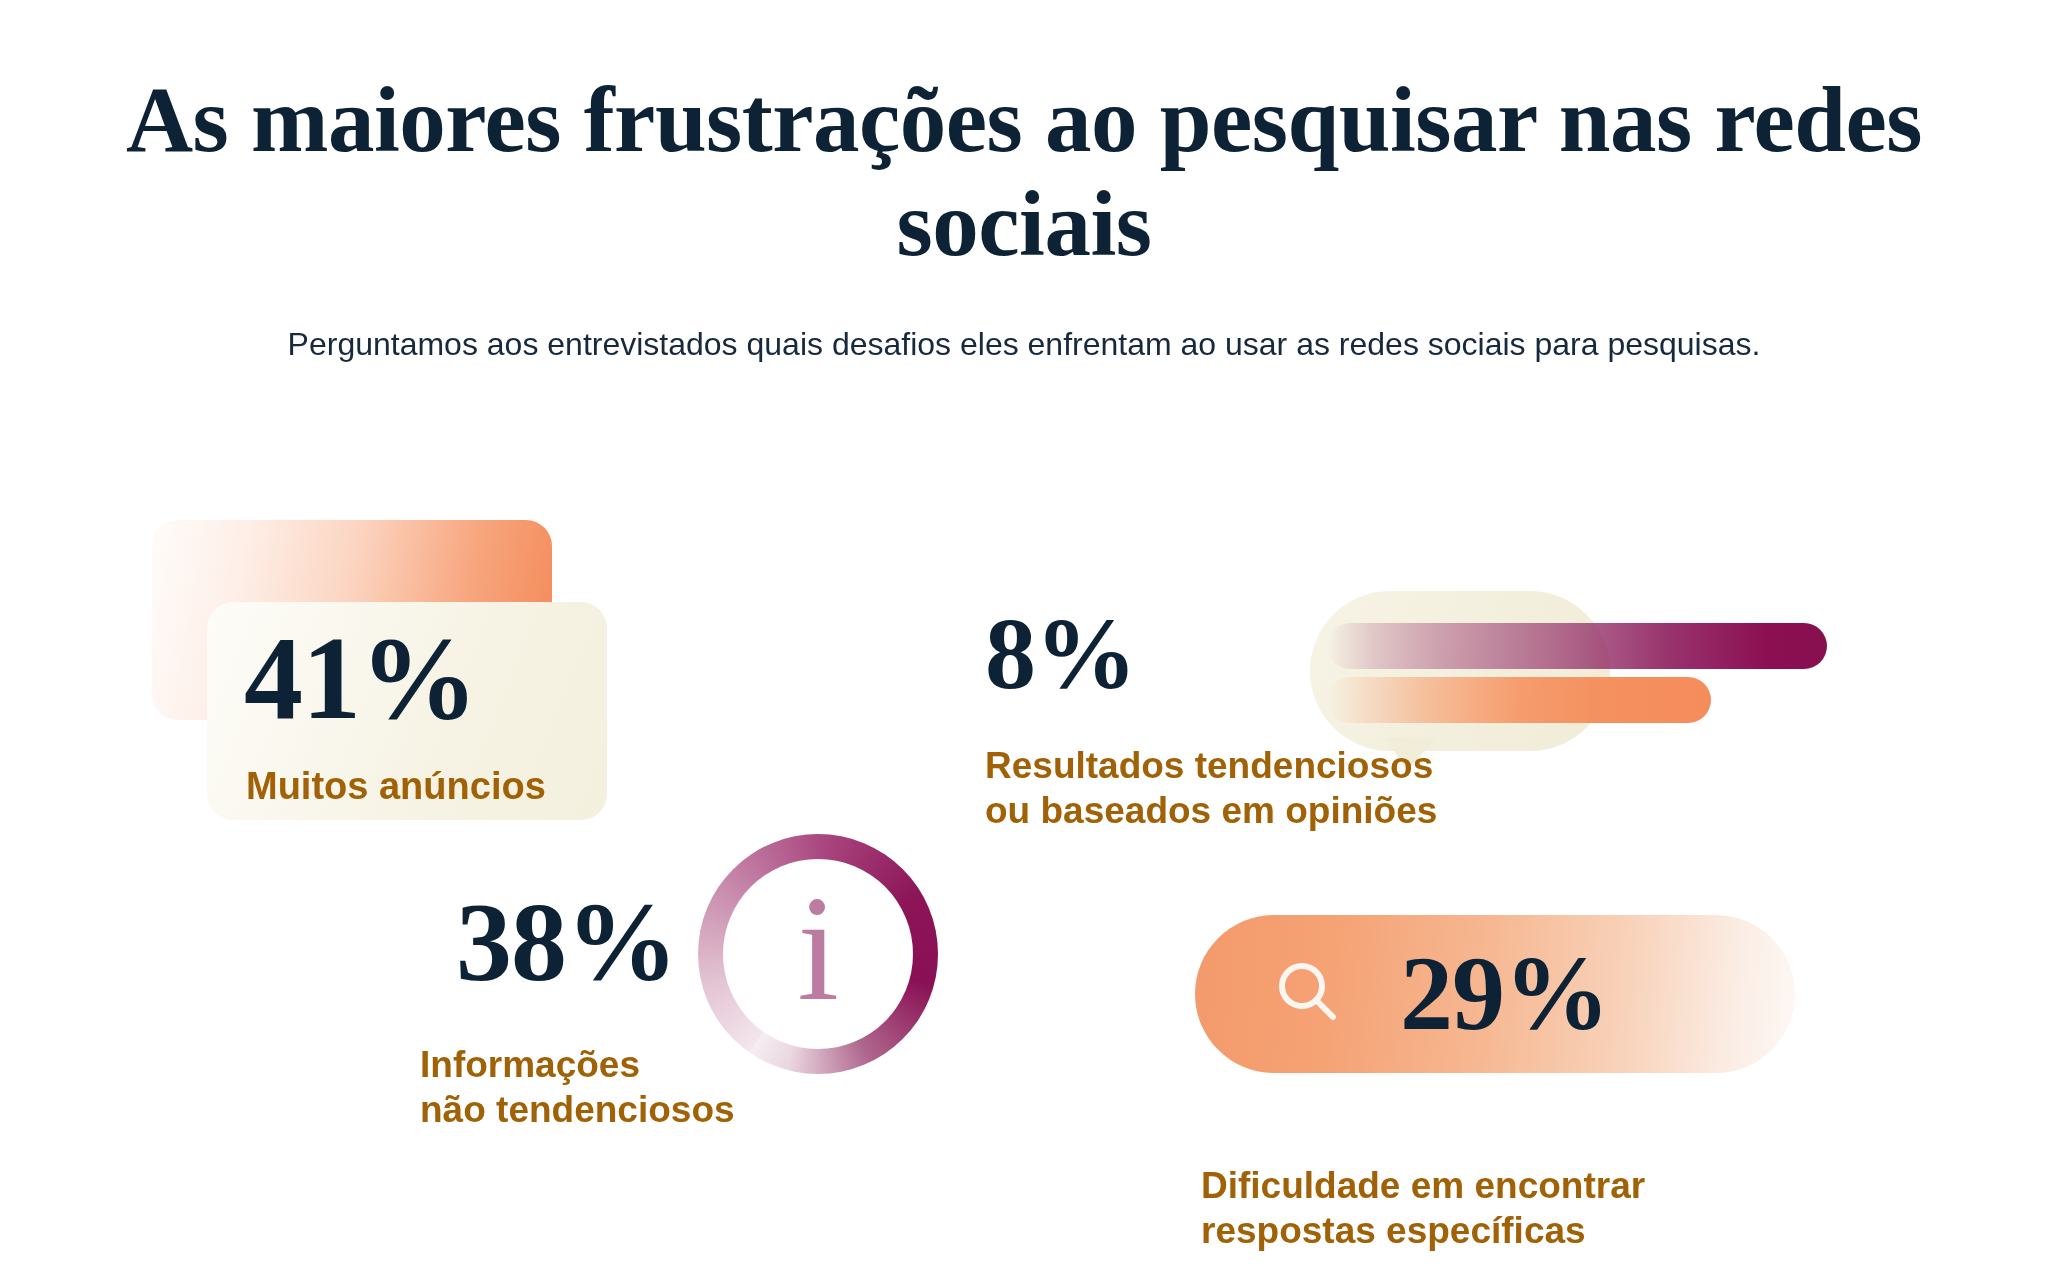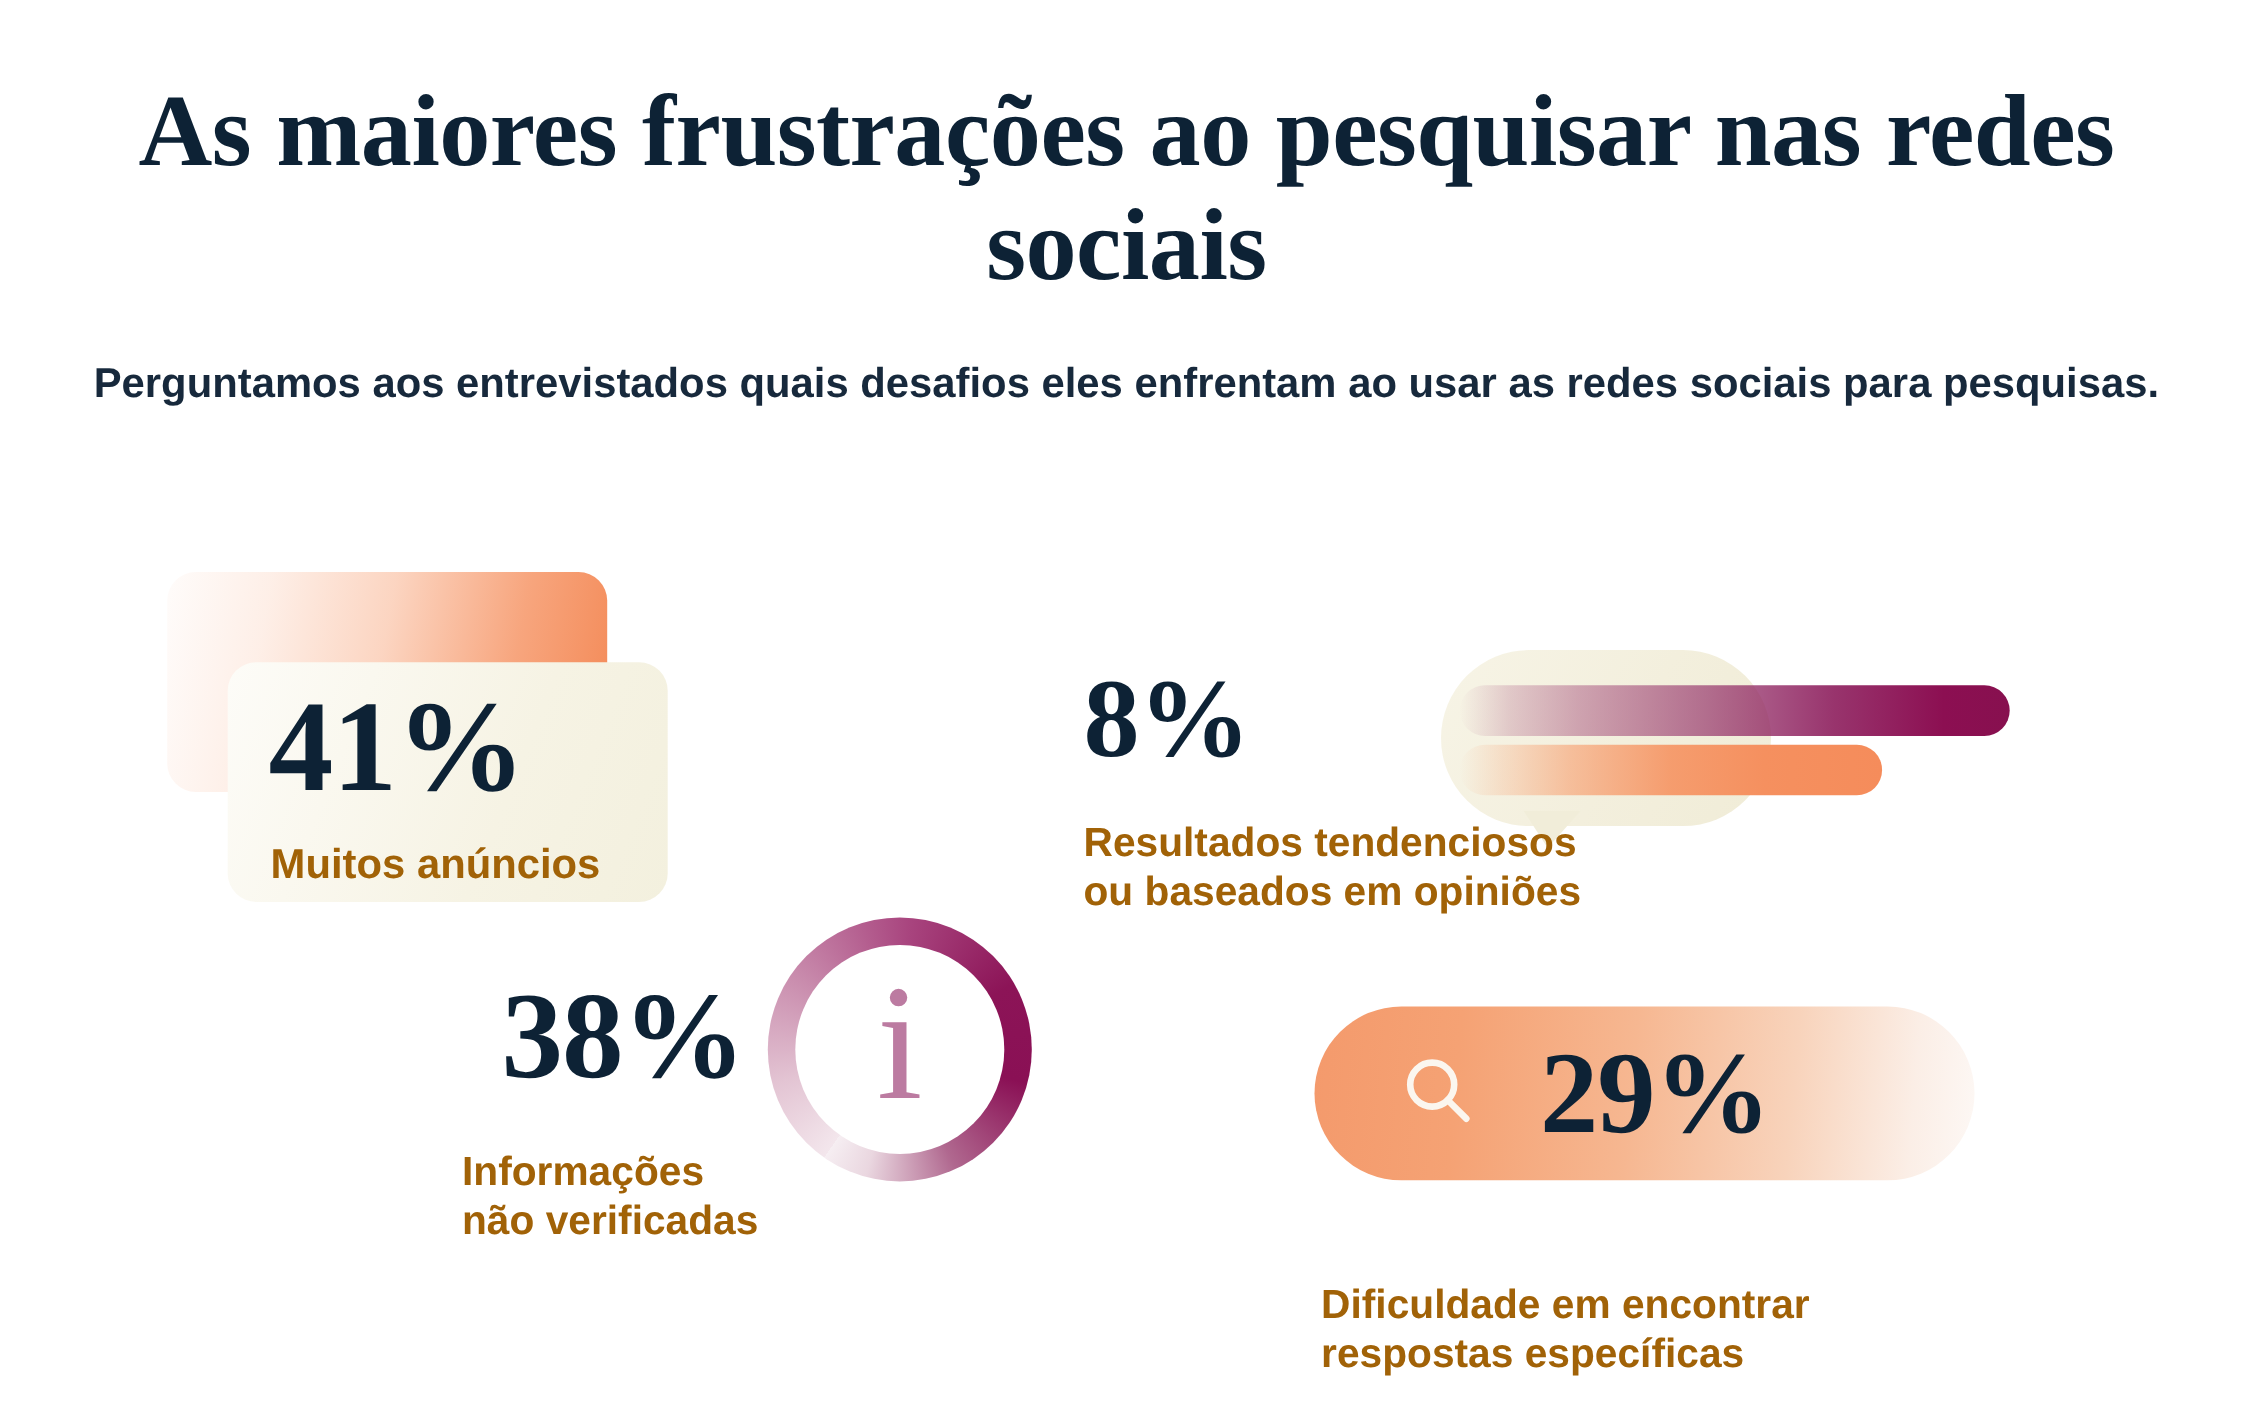--- a/index.html
+++ b/index.html
@@ -36,22 +36,22 @@
     font-weight: 700;
     font-size: 93px;
     line-height: 1.12;
     letter-spacing: -0.5px;
     color: #0d2235;
   }
   .subtitle {
     margin: 0;
     padding-top: 44px;
     font-family: "Liberation Sans", sans-serif;
-    font-weight: 700;
-    font-size: 38px;
+    font-weight: 400;
+    font-size: 32px;
     line-height: 1.55;
     color: #17293c;
   }
 
   
   .pct {
     font-family: "Liberation Serif", "DejaVu Serif", serif;
     font-weight: 700;
     color: #0d2235;
     letter-spacing: -1px;
@@ -322,21 +322,21 @@
     <div class="cap">Resultados tendenciosos
 ou baseados em opiniões</div>
   </div>
 
   <div class="stat3">
     <div class="info-ring">
       <span class="info-glyph">i</span>
     </div>
     <div class="pct">38%</div>
     <div class="cap">Informações
-não verificadas</div>
+não tendenciosos</div>
   </div>
 
   <div class="stat4">
     <div class="pill"></div>
     <svg class="search-icon" viewBox="0 0 68 68">
       <circle cx="27" cy="27" r="20" fill="none" stroke="#fbf6ef" stroke-width="6"></circle>
       <line x1="41" y1="41" x2="58" y2="58" stroke="#fbf6ef" stroke-width="6" stroke-linecap="round"></line>
     </svg>
     <div class="pct">29%</div>
     <div class="cap">Dificuldade em encontrar

